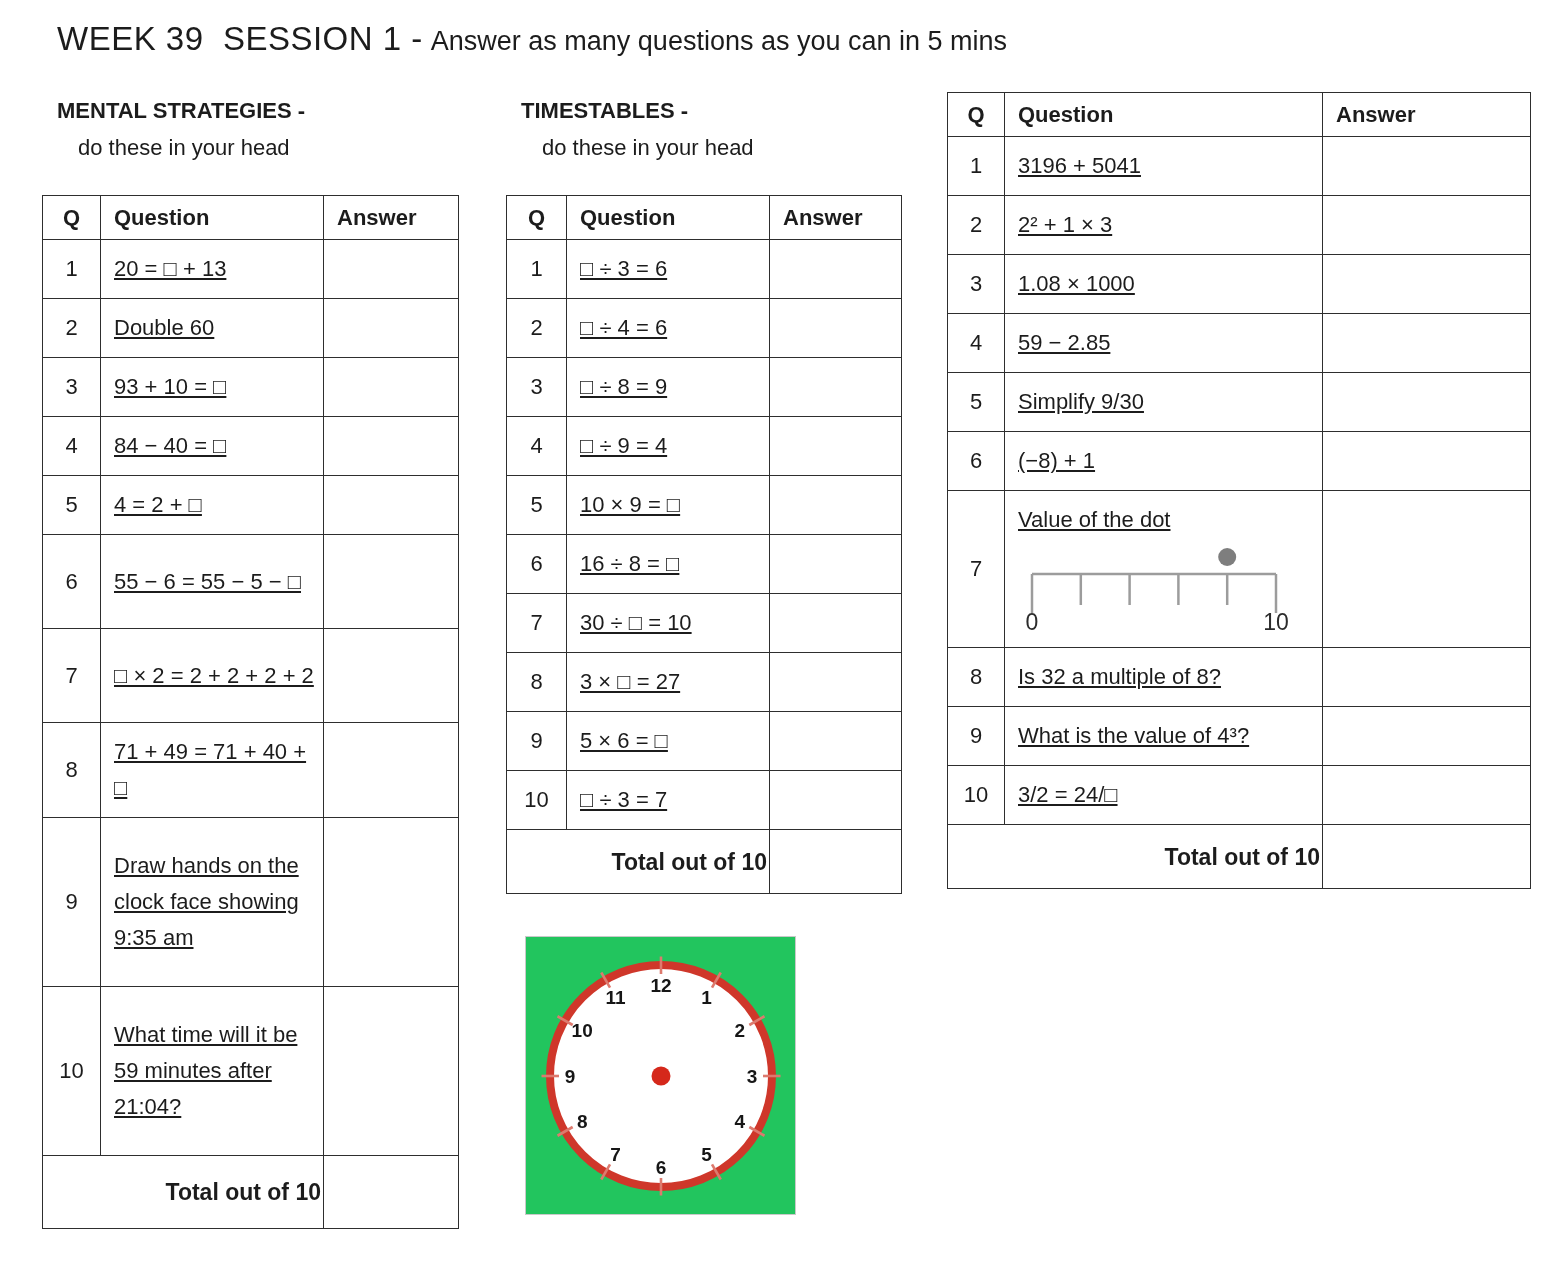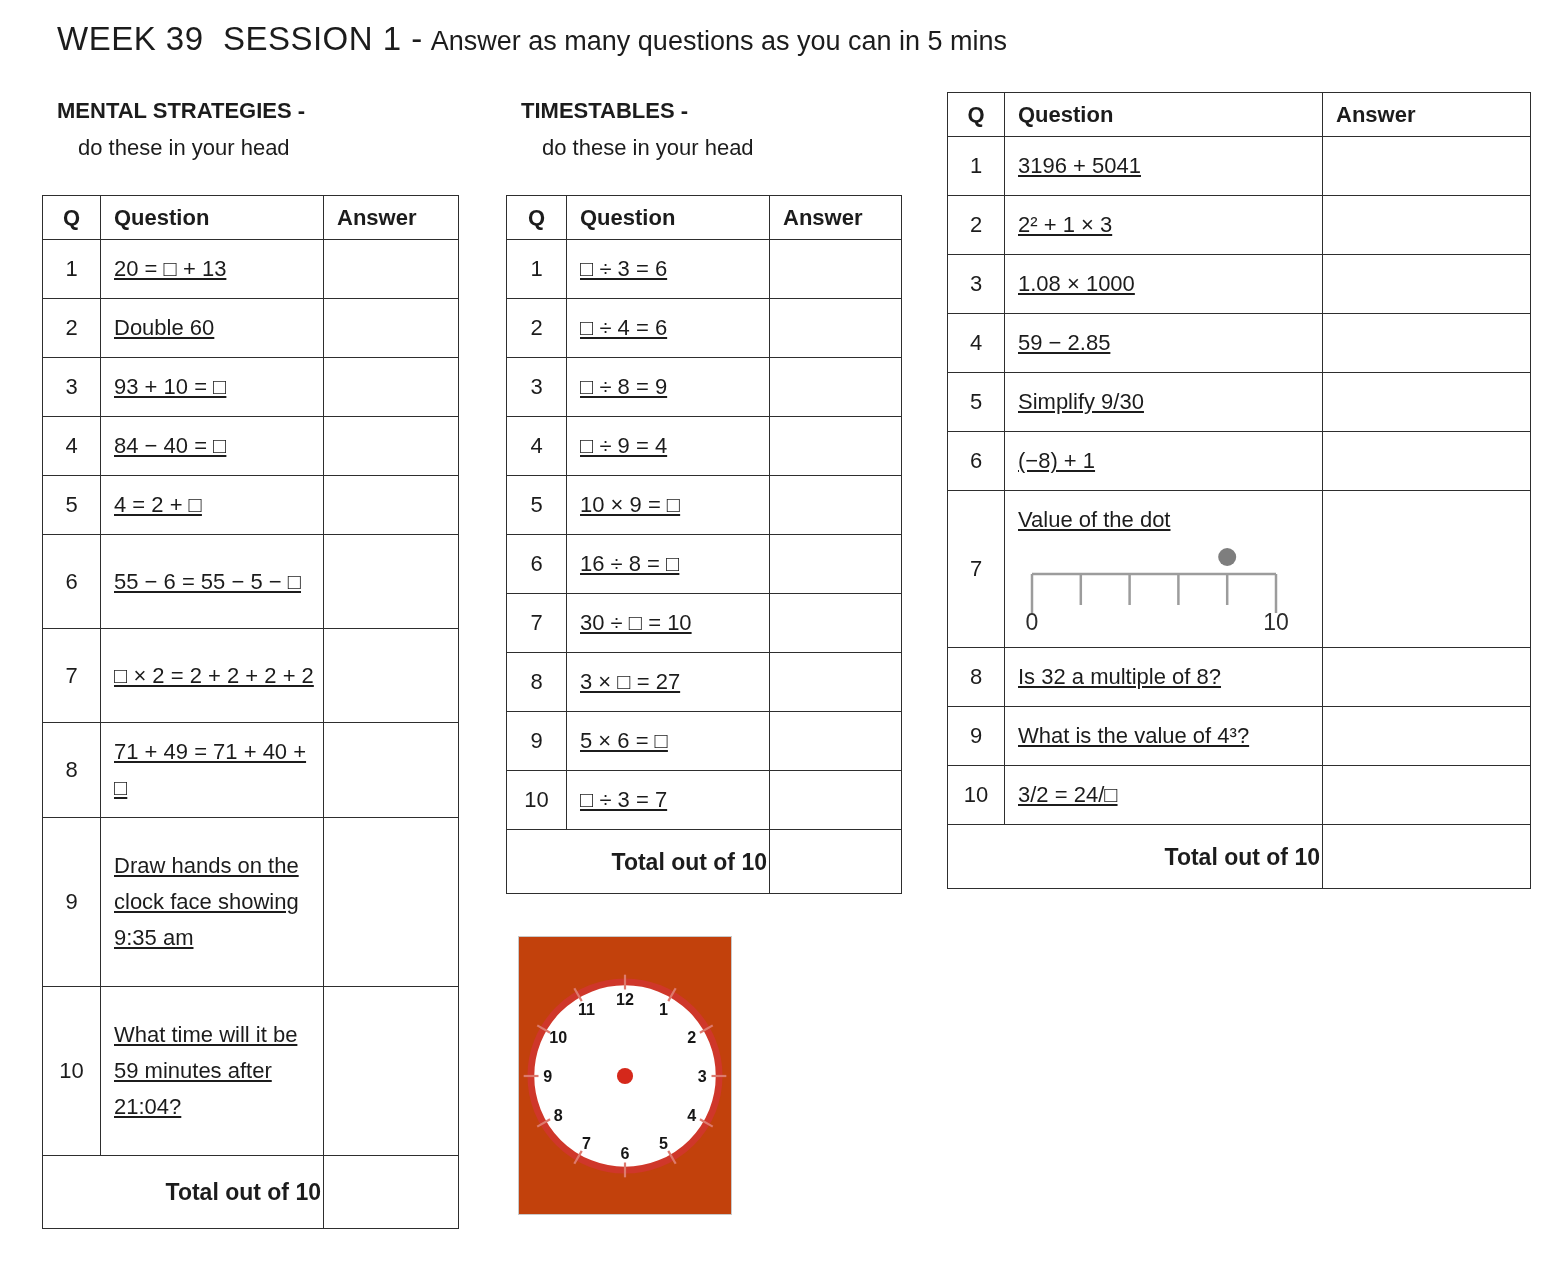--- a/index.html
+++ b/index.html
@@ -56,23 +56,23 @@
 
   tfoot td{height:64px;}
   .t1 tfoot td{height:73px;}
   td.total-label{
     font-weight:700;font-size:23px;
     text-align:right;padding-right:2px;
   }
 
   
   .clock-frame{
-    margin:42px 0 0 12px;
-    width:214px;height:279px;box-sizing:border-box;
-    border:1px solid #c9c9c9;background:#c2410c;
+    margin:42px 0 0 19px;
+    width:271px;height:279px;box-sizing:border-box;
+    border:1px solid #c9c9c9;background:#22c55e;
     display:flex;align-items:center;justify-content:center;
   }
   .qtext svg{display:block;margin-top:2px;}
 </style>
 </head>
 <body>
 
 <div class="page">
 
   <div class="title">

